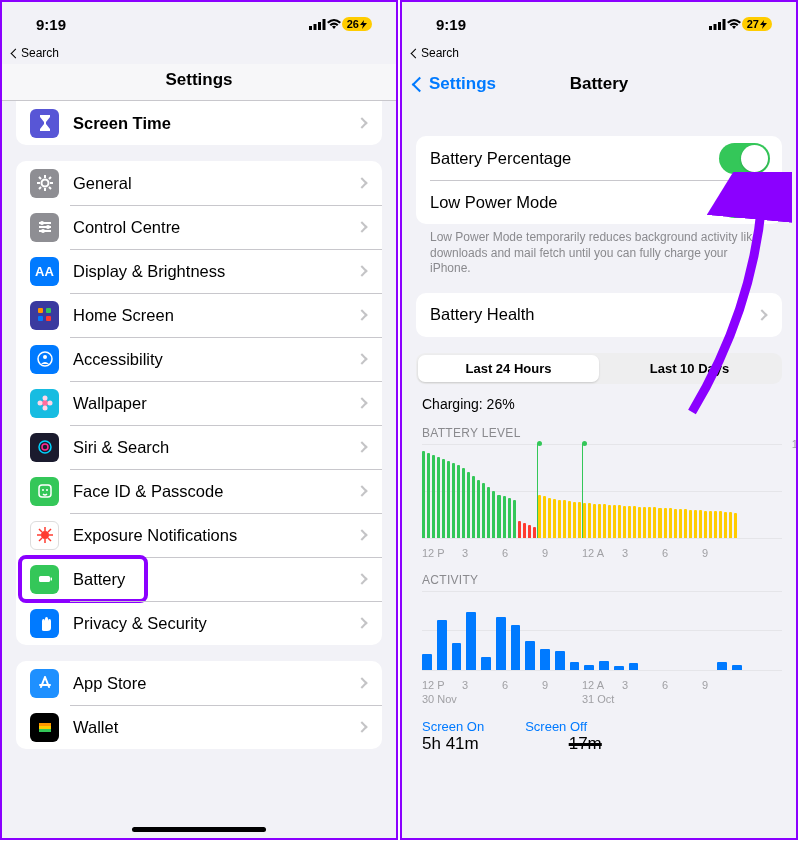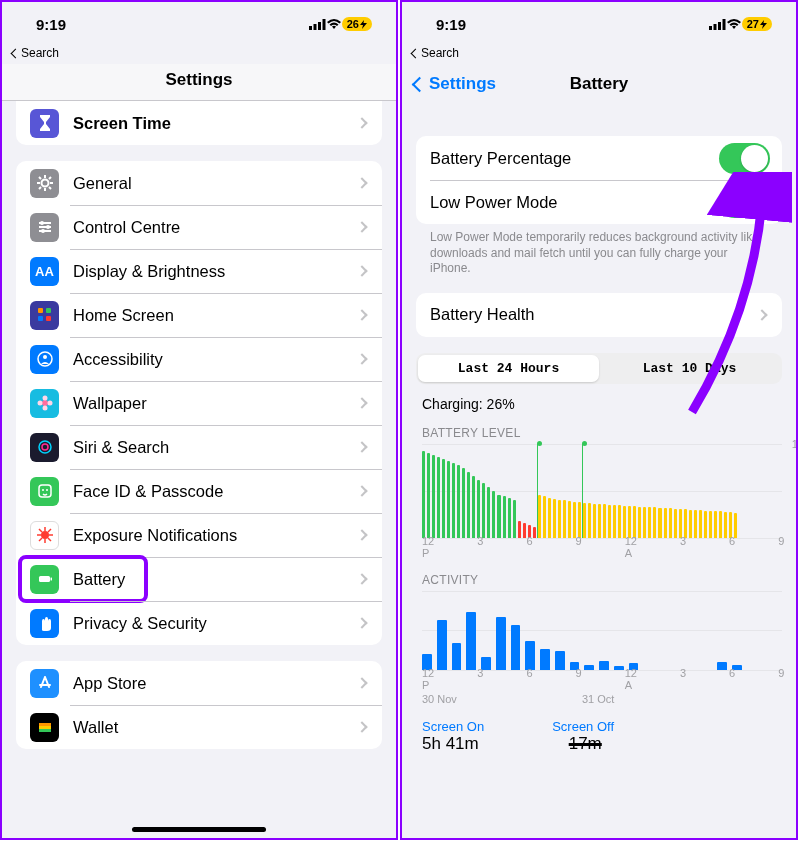--- a/index.html
+++ b/index.html
@@ -22,34 +22,34 @@
   .row + .row::before { content:""; position:absolute; top:0; left:54px; right:0; height:0.5px; background:#c8c7cc; }
   .row.noicon + .row.noicon::before { left:14px; }
   .app-icon { width:29px; height:29px; border-radius:6px; margin-right:14px; flex-shrink:0; display:flex; align-items:center; justify-content:center; color:#fff; font-size:14px; font-weight:700; }
   .row-label { flex:1; font-size:16.5px; }
   .chev { width:8px; height:8px; border-right:2px solid #c4c4c6; border-top:2px solid #c4c4c6; transform:rotate(45deg); margin-right:4px; }
   .toggle { width:51px; height:31px; background:#34c759; border-radius:16px; position:relative; }
   .toggle::after { content:""; position:absolute; width:27px; height:27px; background:#fff; border-radius:50%; top:2px; right:2px; box-shadow:0 1px 2px rgba(0,0,0,.2); }
   .footnote { font-size:12px; color:#8a8a8e; padding: 6px 28px 0; line-height:1.3; }
   .highlight-box { position:absolute; border:4px solid #8b00ff; border-radius:8px; pointer-events:none; }
   .segmented { display:flex; background:#eeeeef; border-radius:9px; margin:16px 14px 0; padding:2px; }
-  .seg { flex:1; text-align:center; font-size:13px; font-weight:600; padding:6px 0; border-radius:7px;font-family:Liberation Mono, monospace; }
+  .seg { flex:1; text-align:center; font-size:13px; font-weight:600; padding:6px 0; border-radius:7px; }
   .seg.on { background:#fff; box-shadow:0 1px 2px rgba(0,0,0,.15); }
   .charging-line { padding: 12px 20px 0; font-size:14px; }
   .section-label { font-size:12px; color:#8a8a8e; padding:14px 20px 4px; letter-spacing:.3px; }
   .chart-wrap { margin:0 14px; position:relative; height:115px; }
   .chart { position:absolute; left:6px; right:40px; top:0; bottom:20px; border-bottom:1px solid #d1d1d5; }
   .gridline { position:absolute; left:0; right:-40px; height:1px; background:#e5e5e9; }
   .ylabel { position:absolute; right:-38px; font-size:11px; color:#a0a0a4; transform:translateY(-50%); }
   .bars { position:absolute; inset:0; display:flex; align-items:flex-end; gap:2px; }
   .bar { flex:1; border-radius:1px 1px 0 0; }
-  .xaxis { position:absolute; left:6px; right:40px; bottom:0; display:flex; font-size:11px; color:#a0a0a4;gap:43px; }
+  .xaxis { position:absolute; left:6px; right:40px; bottom:0; display:flex; font-size:11px; color:#a0a0a4; }
   .xaxis span { flex:1; }
   .home-indicator { position:absolute; bottom:6px; left:50%; transform:translateX(-50%); width:134px; height:5px; background:#000; border-radius:3px; }
-  .screenon-row { display:flex; padding: 4px 20px 0; font-size:13px; color:#007aff; gap:68px; }
+  .screenon-row { display:flex; padding: 4px 20px 0; font-size:13px; color:#007aff; gap:41px; }
   .time-row { display:flex; padding: 0 20px; font-size:17px; gap:90px; align-items:center; }
   .strike { text-decoration: line-through; text-decoration-thickness:3px; }
   .bluedot { width:5px; height:5px; background:#34c759; border-radius:50%; position:absolute; top:-3px; }
   
   .arrow { position:absolute; pointer-events:none; }
 </style>
 </head>
 <body>
 
 <div class="phone">

